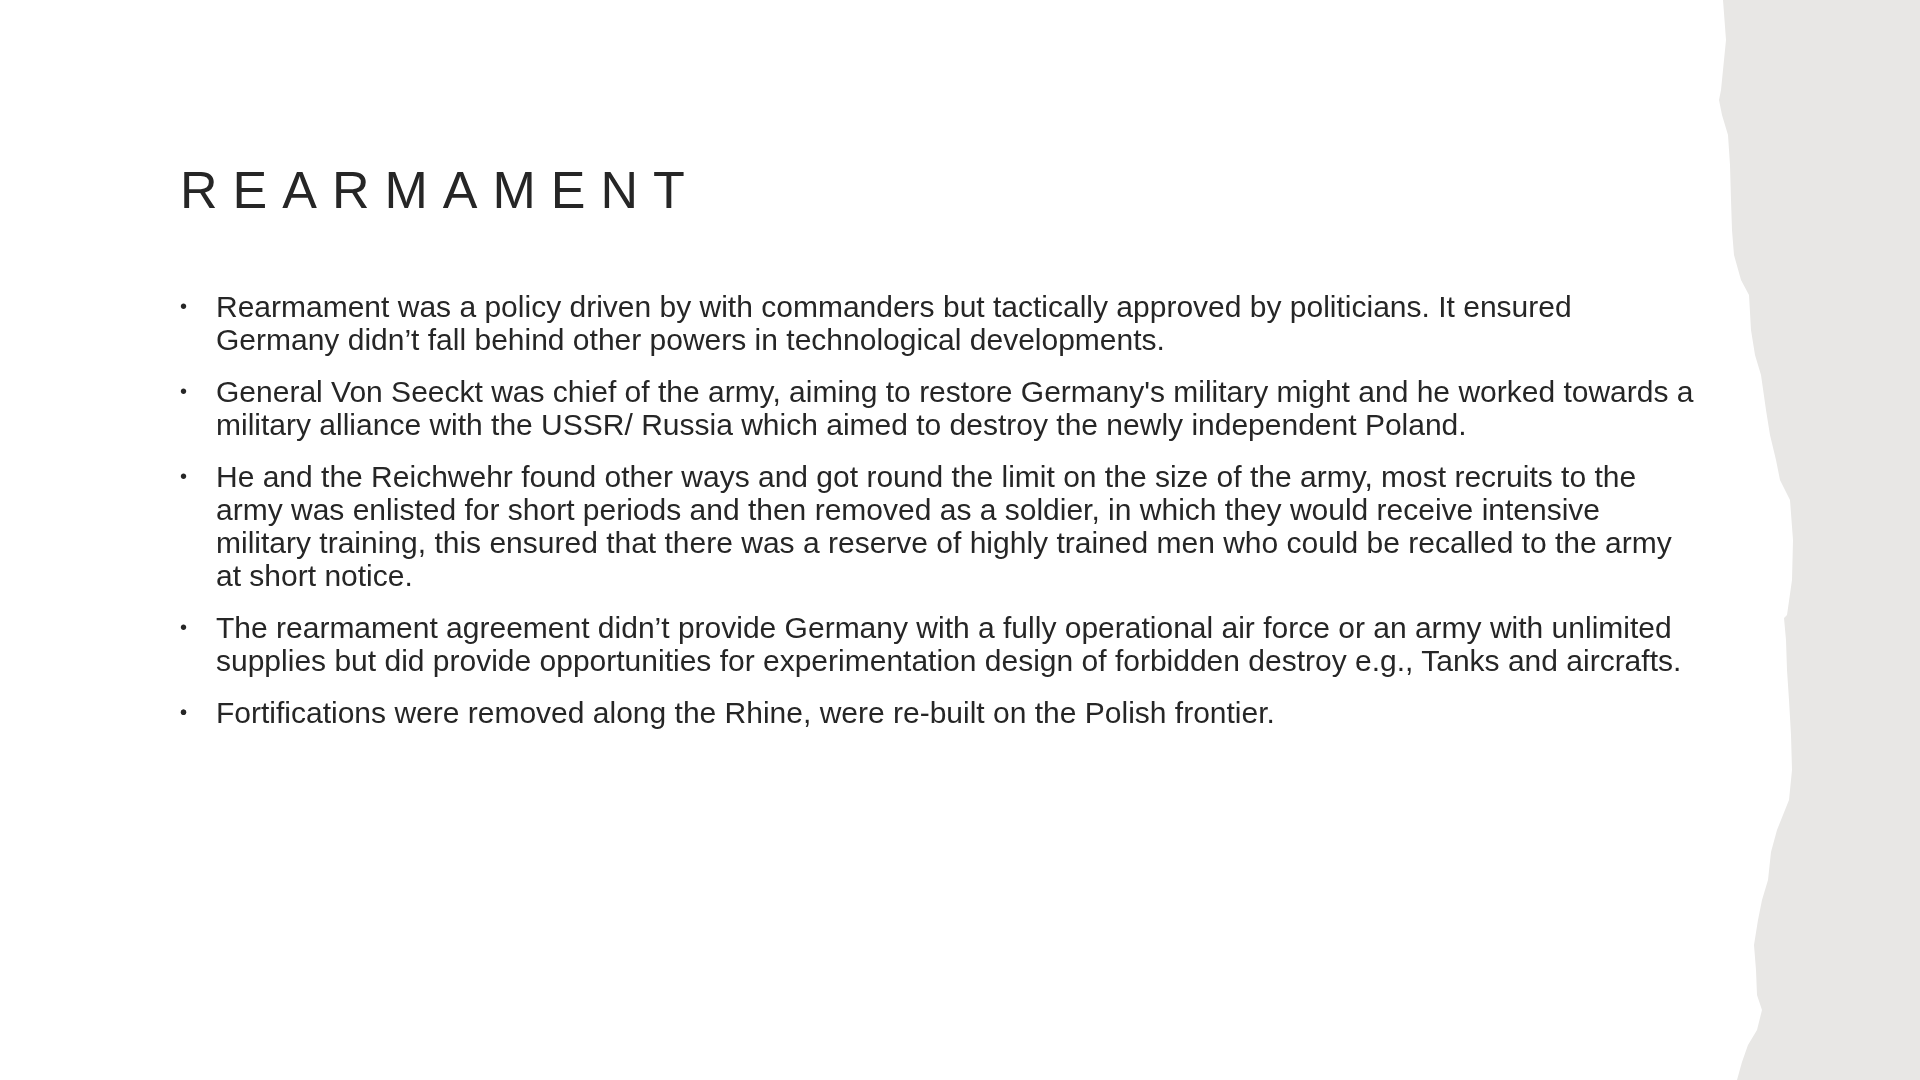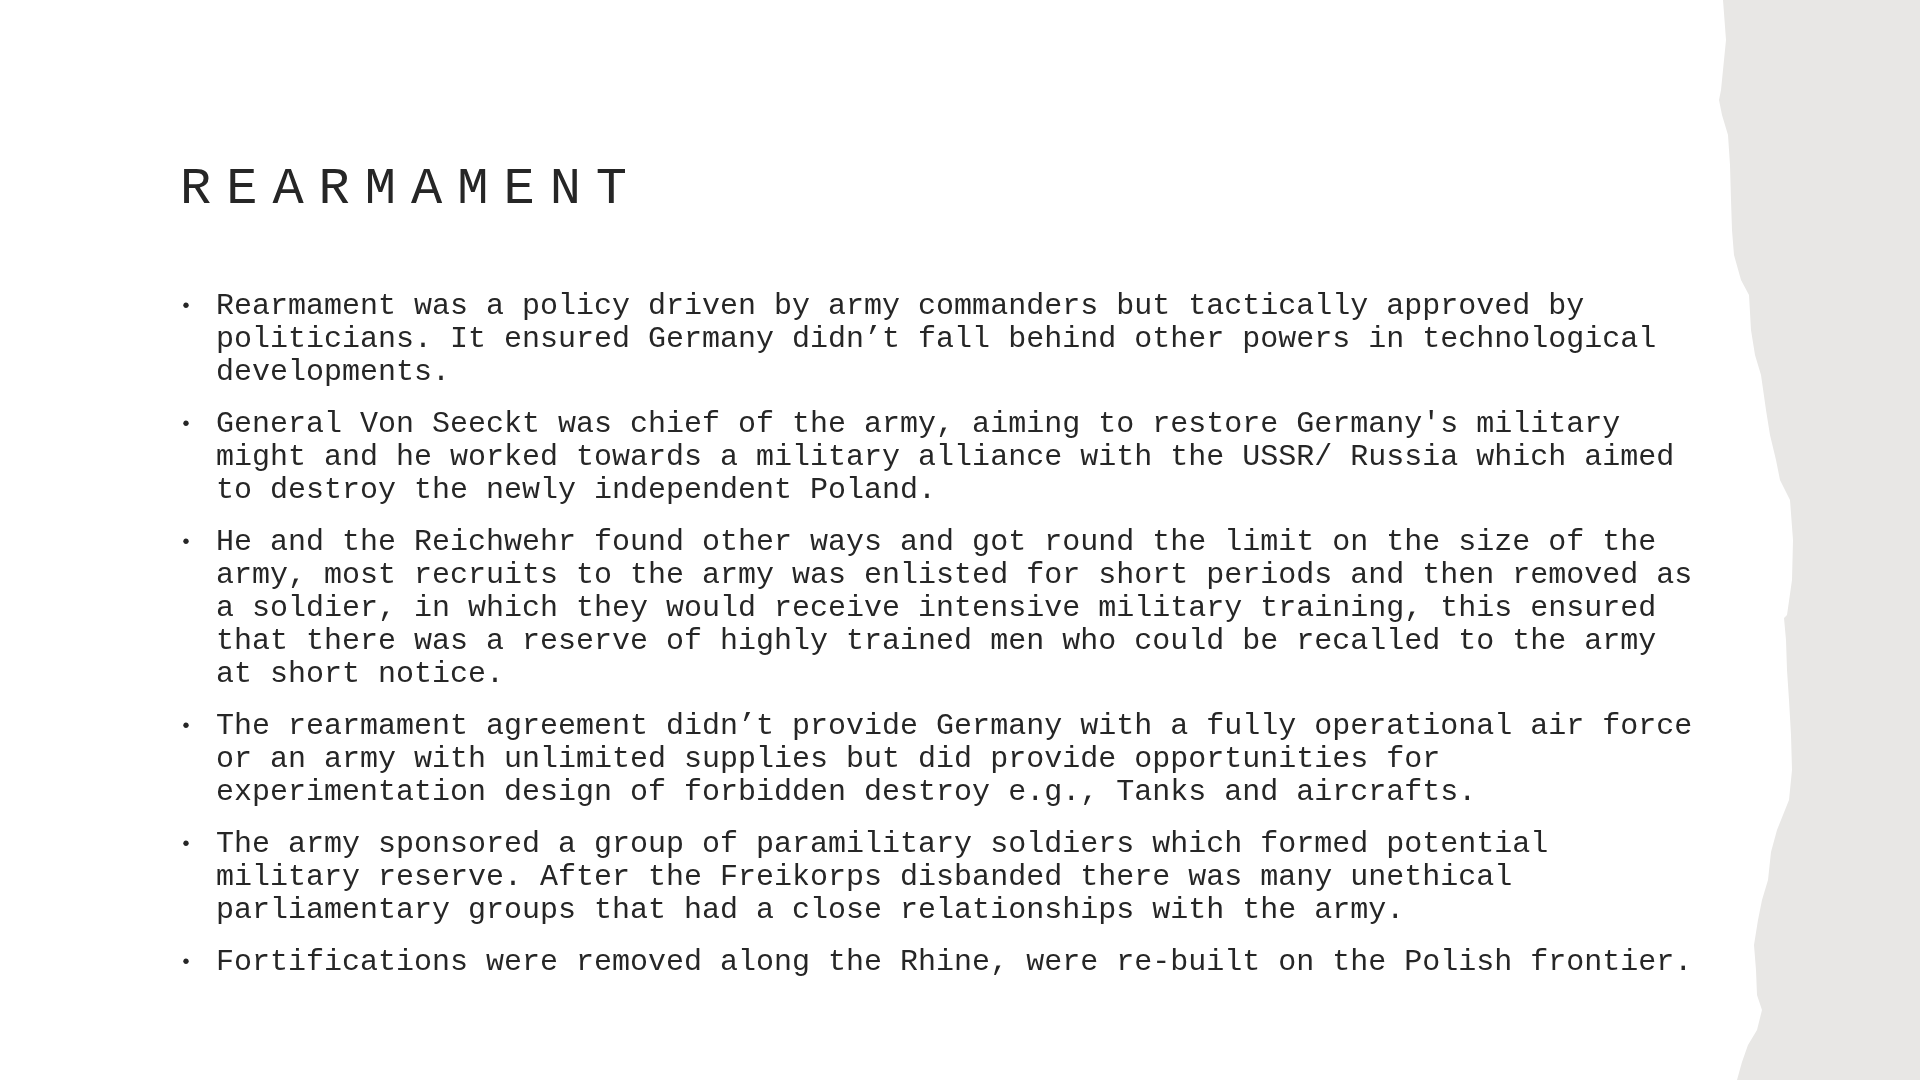--- a/index.html
+++ b/index.html
@@ -8,21 +8,21 @@
       width: 1920px;
       height: 1080px;
       overflow: hidden;
       background: #ffffff;
     }
     .slide {
       position: relative;
       width: 1920px;
       height: 1080px;
       background: #ffffff;
-      font-family: Liberation Mono, monospace;
+      font-family: Liberation Sans, sans-serif;
       color: #262626;
     }
     .torn-edge {
       position: absolute;
       left: 0;
       top: 0;
       width: 1920px;
       height: 1080px;
       pointer-events: none;
     }
@@ -79,37 +79,36 @@
       L1771,852 L1768,880 L1762,900 L1758,920 L1754,945 L1756,970 L1757,995 L1762,1010
       L1757,1030 L1748,1045 L1742,1062 L1737,1080
       L1920,1080 L1920,0 Z"></path>
   </svg>
 
   <h1 class="title">REARMAMENT</h1>
 
   <ul class="bullets">
     <li class="bullet">
       <span class="bullet-dot">•</span>
-      <span>Rearmament was a policy driven by army commanders but tactically approved by politicians. It ensured Germany didn’t fall behind other powers in technological developments.</span>
+      <span>Rearmament was a policy driven by with commanders but tactically approved by politicians. It ensured Germany didn’t fall behind other powers in technological developments.</span>
     </li>
     <li class="bullet">
       <span class="bullet-dot">•</span>
       <span>General Von Seeckt was chief of the army, aiming to restore Germany's military might and he worked towards a military alliance with the USSR/ Russia which aimed to destroy the newly independent Poland.</span>
     </li>
     <li class="bullet">
       <span class="bullet-dot">•</span>
       <span>He and the Reichwehr found other ways and got round the limit on the size of the army, most recruits to the army was enlisted for short periods and then removed as a soldier, in which they would receive intensive military training, this ensured that there was a reserve of highly trained men who could be recalled to the army at short notice.</span>
     </li>
     <li class="bullet">
       <span class="bullet-dot">•</span>
       <span>The rearmament agreement didn’t provide Germany with a fully operational air force or an army with unlimited supplies but did provide opportunities for experimentation design of forbidden destroy e.g., Tanks and aircrafts.</span>
     </li>
     <li class="bullet">
       <span class="bullet-dot">•</span>
-      <span>The army sponsored a group of paramilitary soldiers which formed potential military reserve. After the Freikorps disbanded there was many unethical parliamentary groups that had a close relationships with the army.</span>
     </li>
     <li class="bullet">
       <span class="bullet-dot">•</span>
       <span>Fortifications were removed along the Rhine, were re-built on the Polish frontier.</span>
     </li>
   </ul>
 
 </div>
 
 </body></html>

